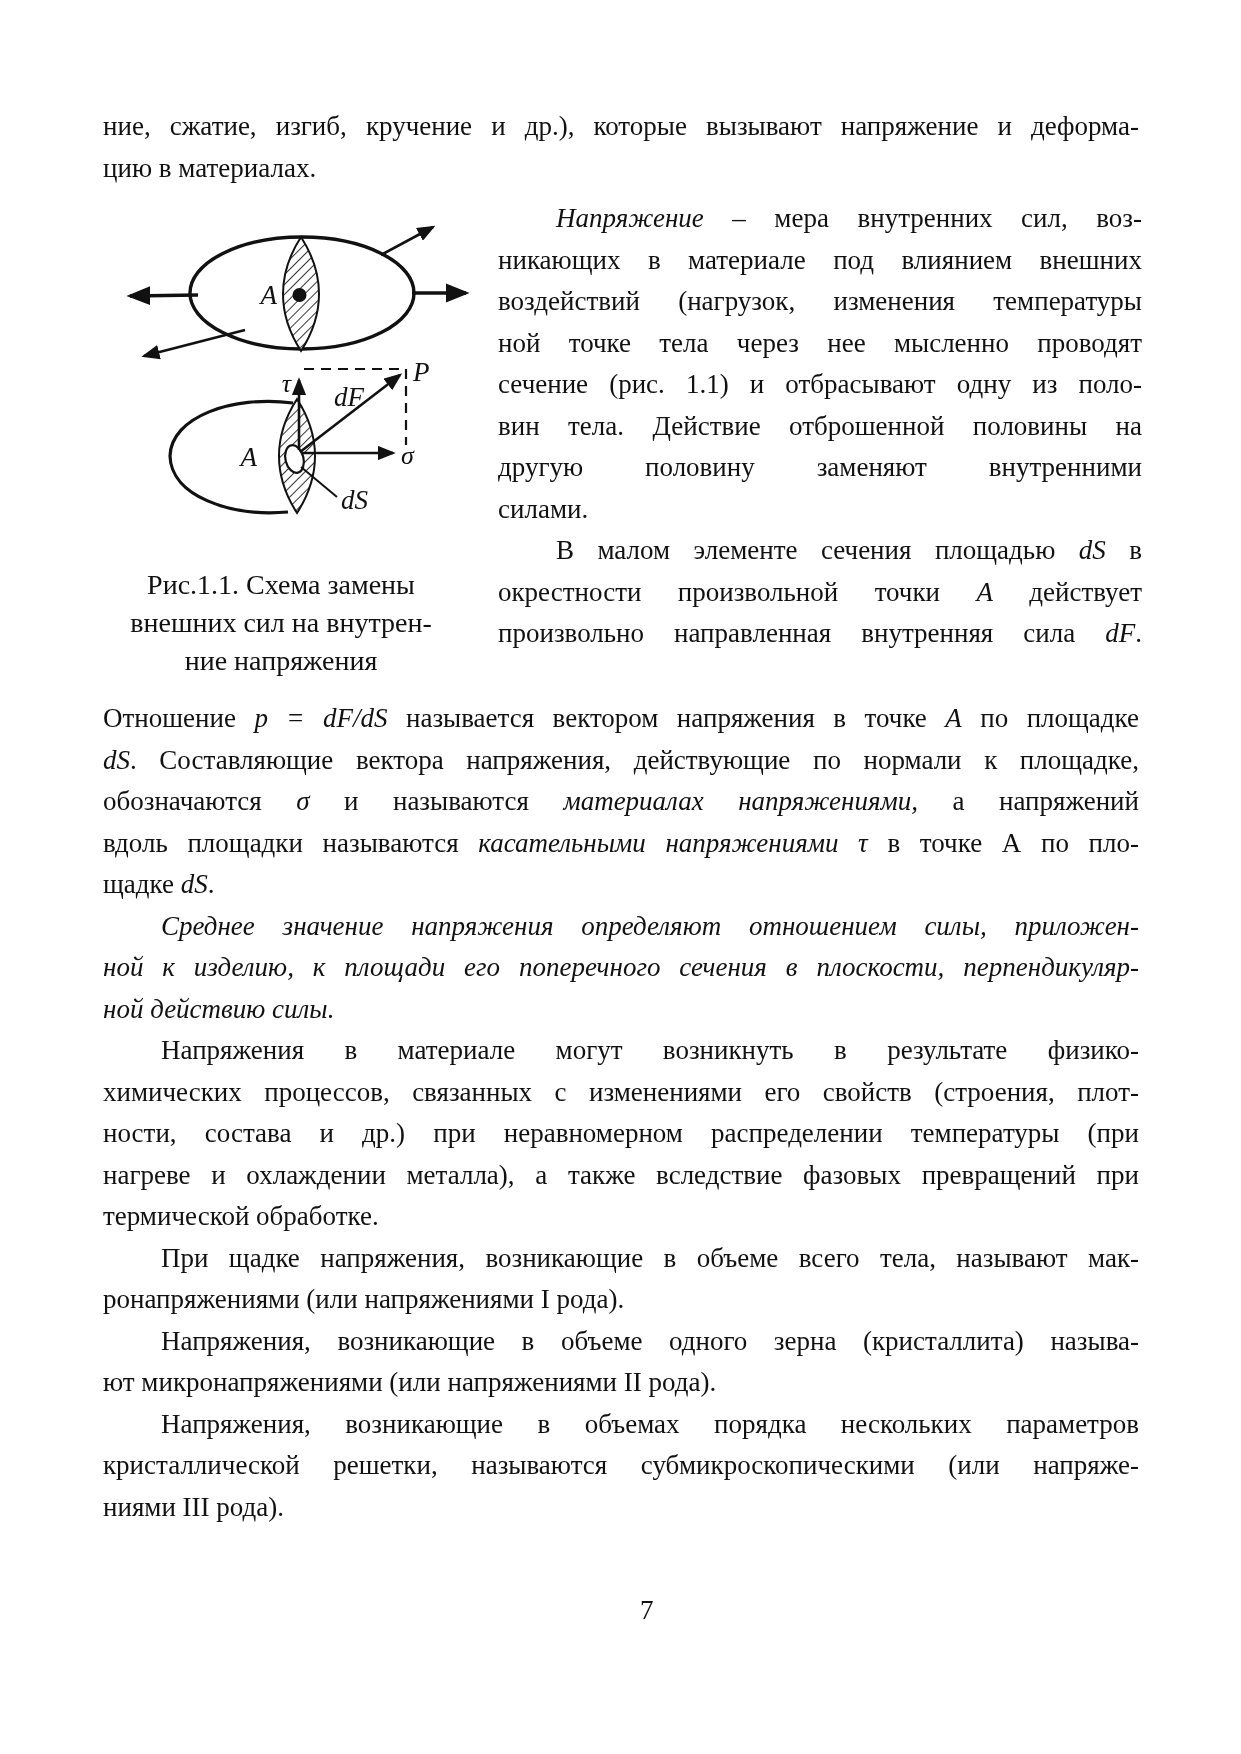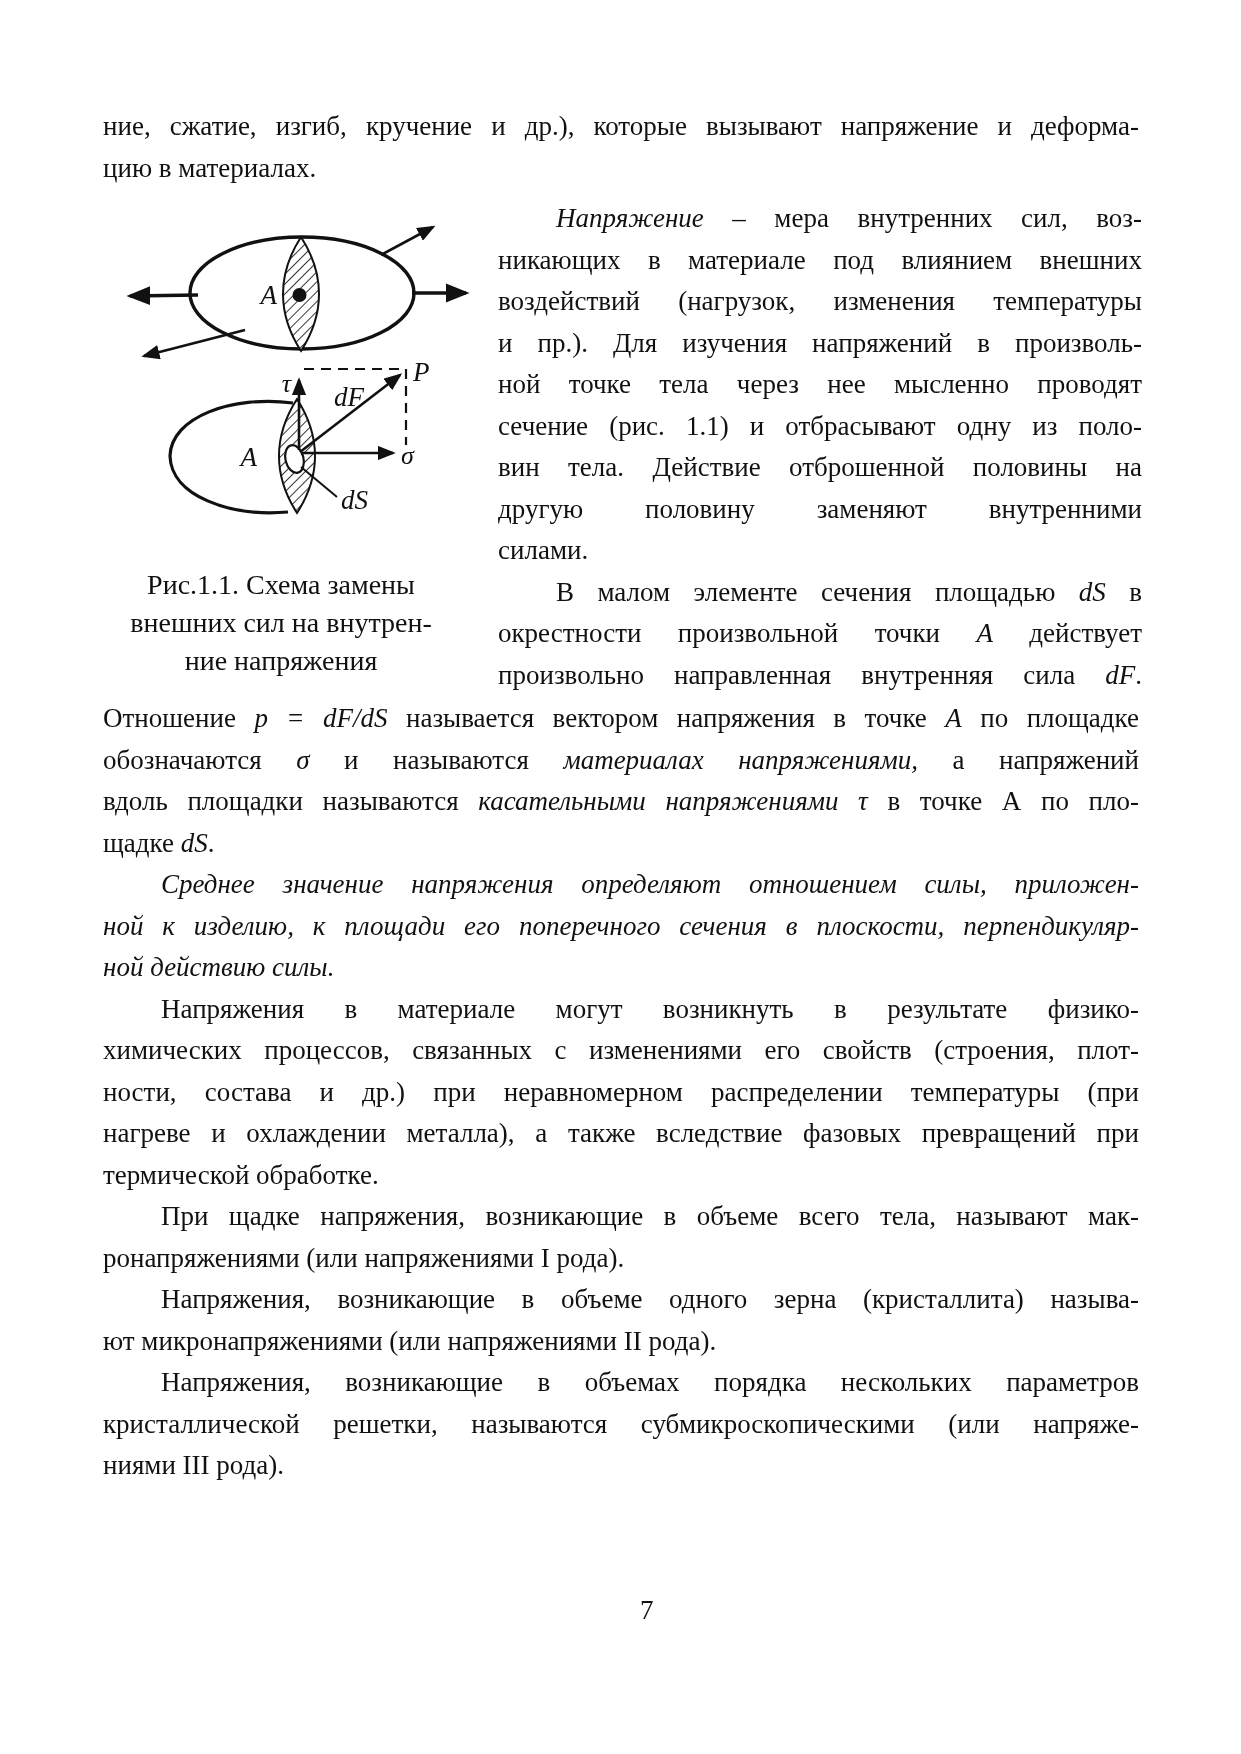--- a/index.html
+++ b/index.html
@@ -77,33 +77,33 @@
   <div class="textblock caption">
     <div class="ln c">Рис.1.1. Схема замены</div>
     <div class="ln c">внешних сил на внутрен-</div>
     <div class="ln c">ние напряжения</div>
   </div>
 
   <div class="textblock column">
       <div class="ln ind"><span class="it">Напряжение</span><span> – мера внутренних сил, воз-</span></div>
       <div class="ln"><span>никающих в материале под влиянием внешних</span></div>
       <div class="ln"><span>воздействий (нагрузок, изменения температуры</span></div>
-      <div class="ln"><span>и пр.). Для изучения напряжений в произволь-</span></div>
       <div class="ln"><span>ной точке тела через нее мысленно проводят</span></div>
       <div class="ln"><span>сечение (рис. 1.1) и отбрасывают одну из поло-</span></div>
       <div class="ln"><span>вин тела. Действие отброшенной половины на</span></div>
       <div class="ln"><span>другую половину заменяют внутренними</span></div>
       <div class="ln last"><span>силами.</span></div>
       <div class="ln ind"><span>В малом элементе сечения площадью </span><span class="it">dS</span><span> в</span></div>
       <div class="ln"><span>окрестности произвольной точки </span><span class="it">А</span><span> действует</span></div>
       <div class="ln"><span>произвольно направленная внутренняя сила </span><span class="it">dF</span><span>.</span></div>
     </div>
 
   <div class="textblock bodytxt">
       <div class="ln"><span>Отношение </span><span class="it">p = dF/dS</span><span> называется вектором напряжения в точке </span><span class="it">А</span><span> по площадке</span></div>
+      <div class="ln"><span class="it">dS</span><span>. Составляющие вектора напряжения, действующие по нормали к площадке,</span></div>
       <div class="ln"><span>обозначаются </span><span class="it">σ</span><span> и называются </span><span class="it">материалах напряжениями,</span><span> а напряжений</span></div>
       <div class="ln"><span>вдоль площадки называются </span><span class="it">касательными напряжениями τ</span><span> в точке А по пло-</span></div>
       <div class="ln last"><span>щадке </span><span class="it">dS</span><span>.</span></div>
       <div class="ln ind"><span class="it">Среднее значение напряжения определяют отношением силы, приложен-</span></div>
       <div class="ln"><span class="it">ной к изделию, к площади его поперечного сечения в плоскости, перпендикуляр-</span></div>
       <div class="ln last"><span class="it">ной действию силы.</span></div>
       <div class="ln ind"><span>Напряжения в материале могут возникнуть в результате физико-</span></div>
       <div class="ln"><span>химических процессов, связанных с изменениями его свойств (строения, плот-</span></div>
       <div class="ln"><span>ности, состава и др.) при неравномерном распределении температуры (при</span></div>
       <div class="ln"><span>нагреве и охлаждении металла), а также вследствие фазовых превращений при</span></div>

